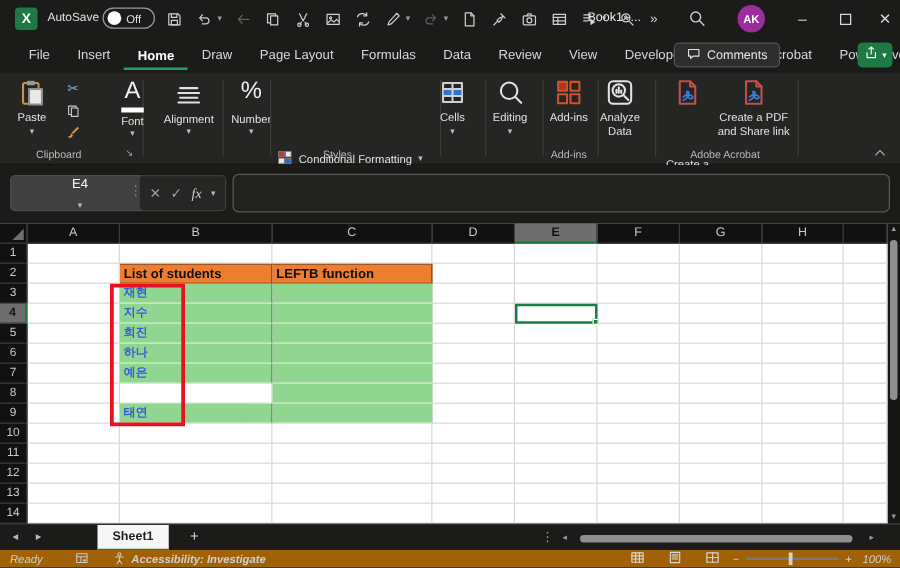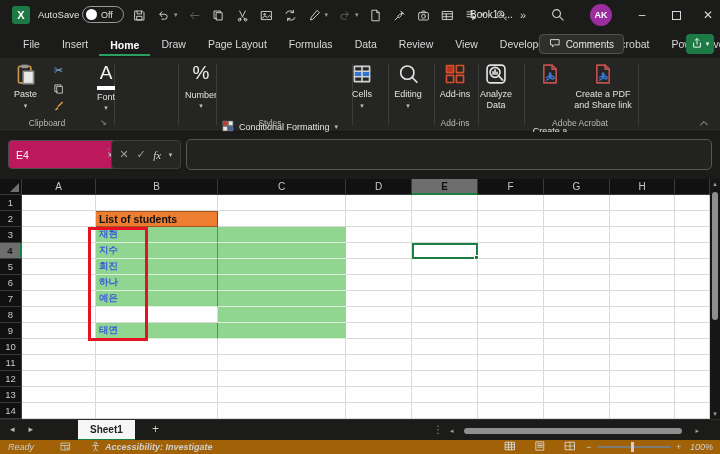--- a/index.html
+++ b/index.html
@@ -57,22 +57,22 @@
   .launcher { position:absolute; font-size:8px; color:#9d9d9d; }
   .bigGlyph { font-size:19px; color:#f0f0f0; line-height:20px; }
   .fontA-bar { width:18px; height:3.5px; background:#fff; margin-top:1px; }
   .styles-rows { position:absolute; left:222px; top:62px; display:flex; flex-direction:column; gap:6px; }
   .stylerow { display:flex; align-items:center; gap:5px; font-size:9px; color:#e2e2e2;text-align:right; }
   .stylerow svg { width:12px; height:12px; }
   .twoLine { width:52px; }
 
   
   .formularow { position:absolute; top:132px; left:0; width:720px; height:47px; background:#1b1b19; }
-  .namebox { position:absolute; left:8px; top:8px; width:112px; height:29px; background:#be185d; border:1px solid #4c4c4a; border-radius:4px;
-             display:flex; align-items:center; font-size:10.5px; color:#fff; padding:0 7px; justify-content:space-between; }
+  .namebox { position:absolute; left:8px; top:8px; width:112px; height:29px; background:#404040; border:1px solid #4c4c4a; border-radius:4px;
+             display:flex; align-items:center; font-size:10.5px; color:#fff; padding:0 7px; justify-content:space-between;flex-direction:column; }
   .fdots { position:absolute; left:103px; top:14px; color:#8a8a8a; font-size:11px; }
   .fxbox { position:absolute; left:111px; top:8px; width:70px; height:29px; background:#262624; border:1px solid #3c3c3a; border-radius:4px;
            display:flex; align-items:center; justify-content:space-evenly; font-size:11px; color:#9e9e9e; }
   .fxbox .fx { font-style:italic; font-family:"Liberation Serif", serif; color:#cfcfcf; }
   .finput { position:absolute; left:186px; top:7px; right:8px; height:31px; background:#222220; border:1px solid #565654; border-radius:5px;
             font-size:10px; color:#fff; display:flex; align-items:center; padding:0 8px; }
 
   
   .grid { position:absolute; top:179px; left:0; width:720px; height:240px; background:#fff; }
   .corner { position:absolute; left:0; top:0; width:22px; height:16px; background:#111; border-right:1px solid #3a3a3a; border-bottom:1px solid #3a3a3a; }
@@ -312,20 +312,29 @@
     <div class="launcher" style="left:100px; bottom:4px;">↘</div>
     <div class="rdiv" style="left:114px;"></div>
 
     <div class="bigbtn" style="left:86px; top:5px; width:40px;">
       <span class="bigGlyph">A</span>
       <span class="fontA-bar"></span>
       <span>Font</span>
       <span class="caret">▾</span>
     </div>
 
+    <div class="bigbtn" style="left:128px; top:5px; width:46px;">
+      <span style="height:25px; display:flex; align-items:center;">
+          <svg viewBox="0 0 16 16" fill="none" stroke="currentColor" stroke-width="1.2" stroke-linecap="round" stroke-linejoin="round">
+            <path d="M3 4h10M2 6.8h12M3 9.6h10M2 12.4h12"></path>
+          </svg>
+        </span>
+      <span>Alignment</span>
+      <span class="caret">▾</span>
+    </div>
     <div class="rdiv" style="left:178px;"></div>
 
     <div class="bigbtn" style="left:182px; top:5px; width:38px;">
       <span class="bigGlyph" style="height:25px;">%</span>
       <span>Number</span>
       <span class="caret">▾</span>
     </div>
     <div class="rdiv" style="left:216px;"></div>
 
     <div class="styles-rows" id="stylesRows">
@@ -490,20 +499,21 @@
       <div class="gl-h" style="left: 22px; top: 175px; width: 688px;"></div>
       <div class="rowhdr" style="top: 176px;">11</div>
       <div class="gl-h" style="left: 22px; top: 191px; width: 688px;"></div>
       <div class="rowhdr" style="top: 192px;">12</div>
       <div class="gl-h" style="left: 22px; top: 207px; width: 688px;"></div>
       <div class="rowhdr" style="top: 208px;">13</div>
       <div class="gl-h" style="left: 22px; top: 223px; width: 688px;"></div>
       <div class="rowhdr" style="top: 224px;">14</div>
       <div class="gl-h" style="left: 22px; top: 239px; width: 688px;"></div>
       <div class="cell-orange" style="left: 96px; top: 32px; width: 122px; background: rgb(237, 125, 49);">List of students</div>
+      <div class="cell-orange" style="left: 218px; top: 32px; width: 128px; background: rgb(237, 125, 49);">LEFTB function</div>
       <div class="cell-green cleft stu" style="left: 96px; top: 48px; width: 122px; background: rgb(144, 214, 144); color: rgb(58, 91, 217);">재현</div>
       <div class="cell-green" style="left: 218px; top: 48px; width: 128px; background: rgb(144, 214, 144);"></div>
       <div class="cell-green cleft stu" style="left: 96px; top: 64px; width: 122px; background: rgb(144, 214, 144); color: rgb(58, 91, 217);">지수</div>
       <div class="cell-green" style="left: 218px; top: 64px; width: 128px; background: rgb(144, 214, 144);"></div>
       <div class="cell-green cleft stu" style="left: 96px; top: 80px; width: 122px; background: rgb(144, 214, 144); color: rgb(58, 91, 217);">희진</div>
       <div class="cell-green" style="left: 218px; top: 80px; width: 128px; background: rgb(144, 214, 144);"></div>
       <div class="cell-green cleft stu" style="left: 96px; top: 96px; width: 122px; background: rgb(144, 214, 144); color: rgb(58, 91, 217);">하나</div>
       <div class="cell-green" style="left: 218px; top: 96px; width: 128px; background: rgb(144, 214, 144);"></div>
       <div class="cell-green cleft stu" style="left: 96px; top: 112px; width: 122px; background: rgb(144, 214, 144); color: rgb(58, 91, 217);">예은</div>
       <div class="cell-green" style="left: 218px; top: 112px; width: 128px; background: rgb(144, 214, 144);"></div>

